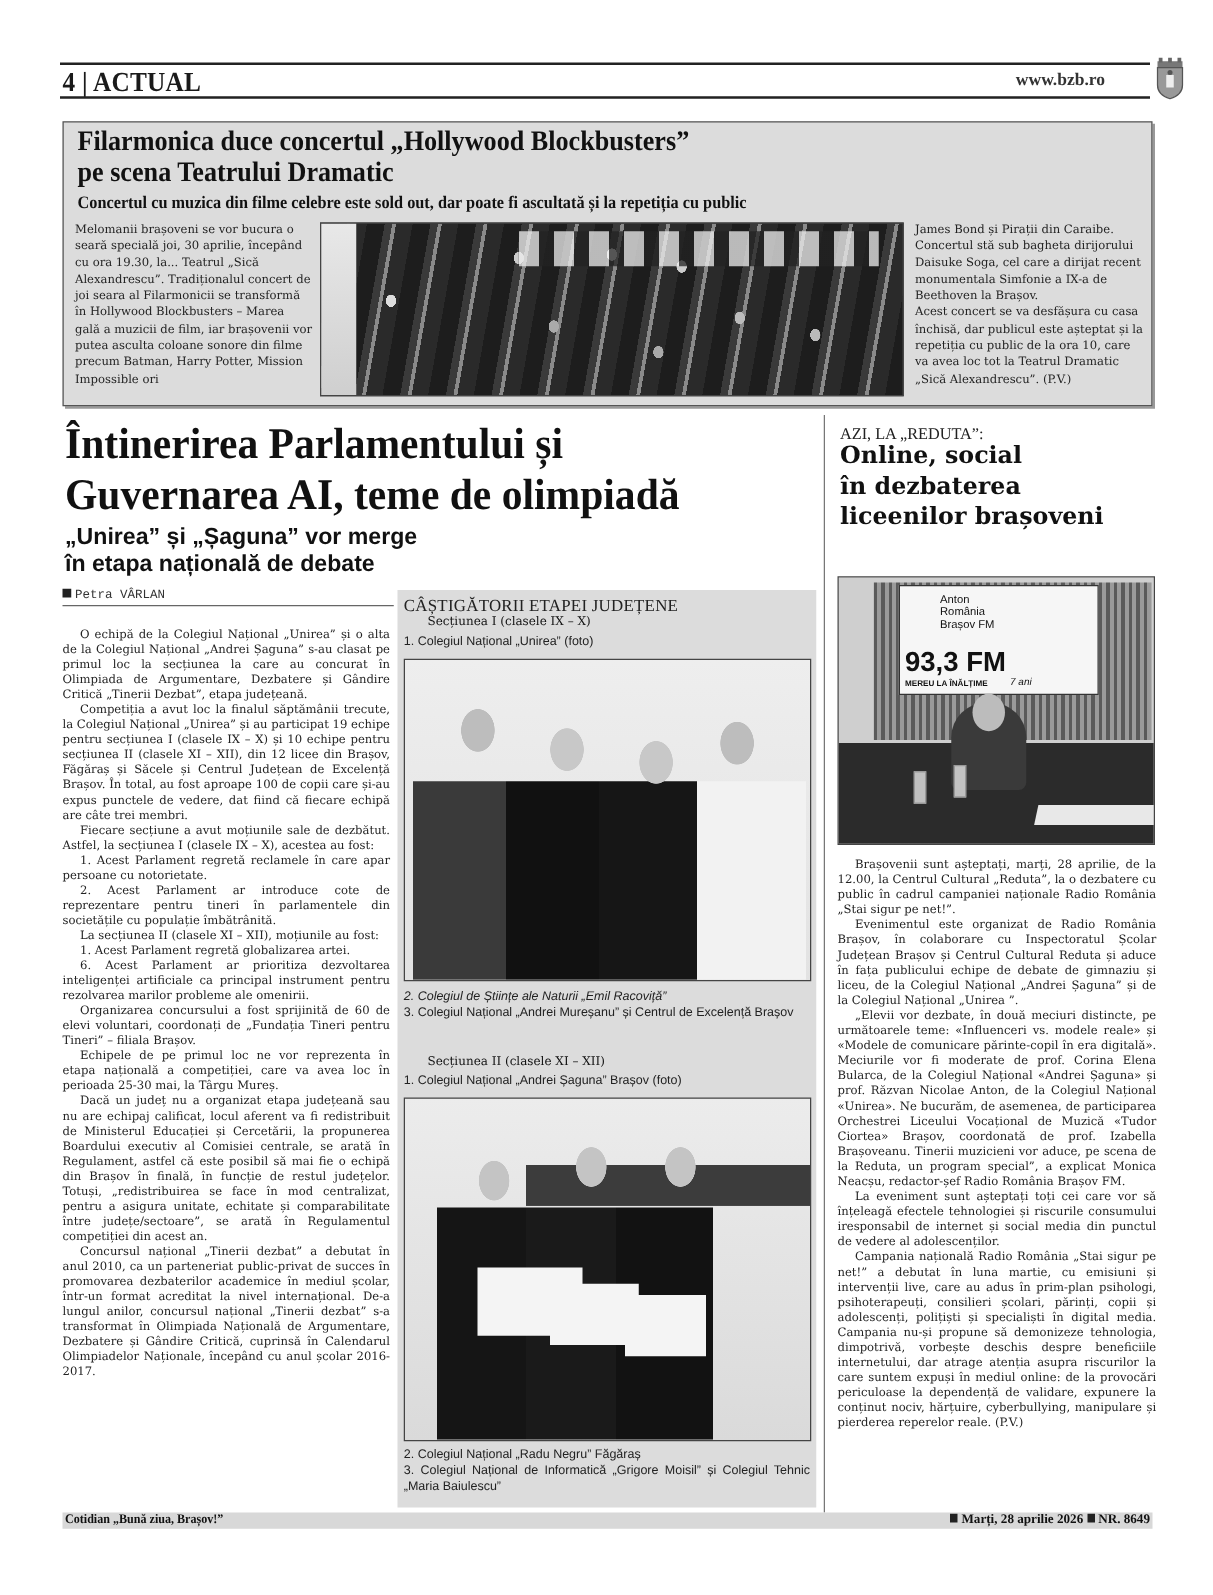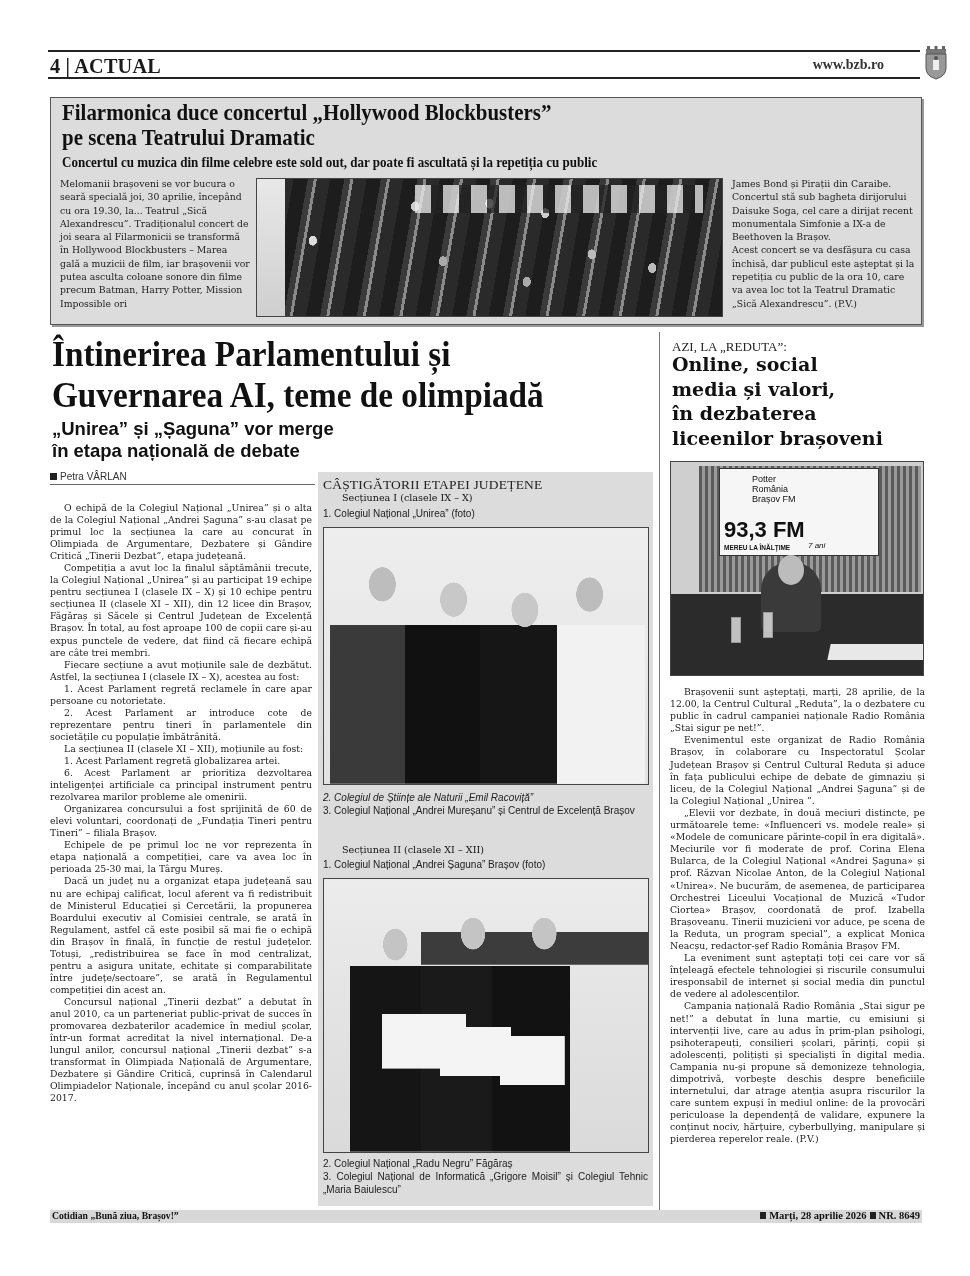--- a/index.html
+++ b/index.html
@@ -35,21 +35,21 @@
       #222; }
   .orchestra .wall { position:absolute; left:0; top:0; width:28px; height:100%; background: linear-gradient(#e8e8e8,#cfcfcf); }
   .orchestra .choir { position:absolute; left:34%; top:6px; width:62%; height:28px; background: repeating-linear-gradient(90deg, #eee 0 16px, #222 16px 28px); opacity: 0.75; }
 
   
   .vdiv { left: 659px; top: 332px; width: 1px; height: 878px; background: #777; }
 
   
   .main-title { left: 52px; top: 334px; font-family: "Liberation Serif", serif; font-weight: bold; font-size: 35px; line-height: 41px; color: #111; width: 600px; transform: scaleX(0.95); transform-origin: left; }
   .main-sub { left: 52px; top: 418px; font-family: Liberation Sans, sans-serif; font-weight: bold; font-size: 18.5px; line-height: 22px; color: #111; width: 500px; }
-  .byline { left: 50px; top: 471px; font-family: Liberation Sans, sans-serif; font-size: 10px; color: #333; width: 265px; border-bottom: 1px solid #666; padding-bottom: 2px; }
+  .byline { left: 50px; top: 471px; font-family: Liberation Mono, monospace; font-size: 10px; color: #333; width: 265px; border-bottom: 1px solid #666; padding-bottom: 2px; }
   .byline .sq { display:inline-block; width:7px; height:7px; background:#222; margin-right:3px; vertical-align: 0px; }
 
   .body-col { left: 50px; top: 502px; width: 262px; font-size: 9.3px; line-height: 12.05px; color: #222; text-align: justify; }
   .body-col p { text-indent: 14px; }
 
   
   .winbox { left: 318px; top: 472px; width: 335px; height: 734px; background: #dcdcdc; }
   .win-title { left: 323px; top: 477px; font-family: "Liberation Serif", serif; font-size: 13.5px; color: #222; letter-spacing: 0.2px; }
   .win-sec { left: 342px; font-family: "DejaVu Serif", serif; font-weight: normal; font-size: 9.6px; color: #111; }
   .win-item { left: 323px; width: 325px; font-family: "Liberation Sans", sans-serif; font-size: 10px; line-height: 13px; color: #222; text-align: justify; }
@@ -170,29 +170,28 @@
 <div class="abs win-item" style="top:804px;">3. Colegiul Național „Andrei Mureșanu” și Centrul de Excelență Brașov</div>
 <div class="abs win-sec" style="top:844px;">Secțiunea II (clasele XI – XII)</div>
 <div class="abs win-item" style="top:858px;">1. Colegiul Național „Andrei Șaguna” Brașov (foto)</div>
 <div class="abs photo2"></div>
 <div class="abs win-item" style="top:1157px;">2. Colegiul Național „Radu Negru” Făgăraș</div>
 <div class="abs win-item" style="top:1170px;">3. Colegiul Național de Informatică „Grigore Moisil” și Colegiul Tehnic „Maria Baiulescu”</div>
 
 <div class="abs kicker">AZI, LA „REDUTA”:</div>
 <div class="abs right-title">
   <div>Online, social</div>
-  <div>media și valori,</div>
   <div>în dezbaterea</div>
   <div>liceenilor brașoveni</div>
 </div>
 <div class="abs radio-photo">
   <div class="slats"></div>
   <div class="screen">
     <div class="brand">
-      <div>Potter</div>
+      <div>Anton</div>
       <div>România</div>
       <div>Brașov FM</div>
     </div>
     <div class="freq">93,3 FM</div>
     <div class="slogan">MEREU LA ÎNĂLȚIME</div>
     <div class="anni">7 ani</div>
   </div>
   <div class="person"></div>
   <div class="head"></div>
   <div class="glass" style="left:60px;"></div>

